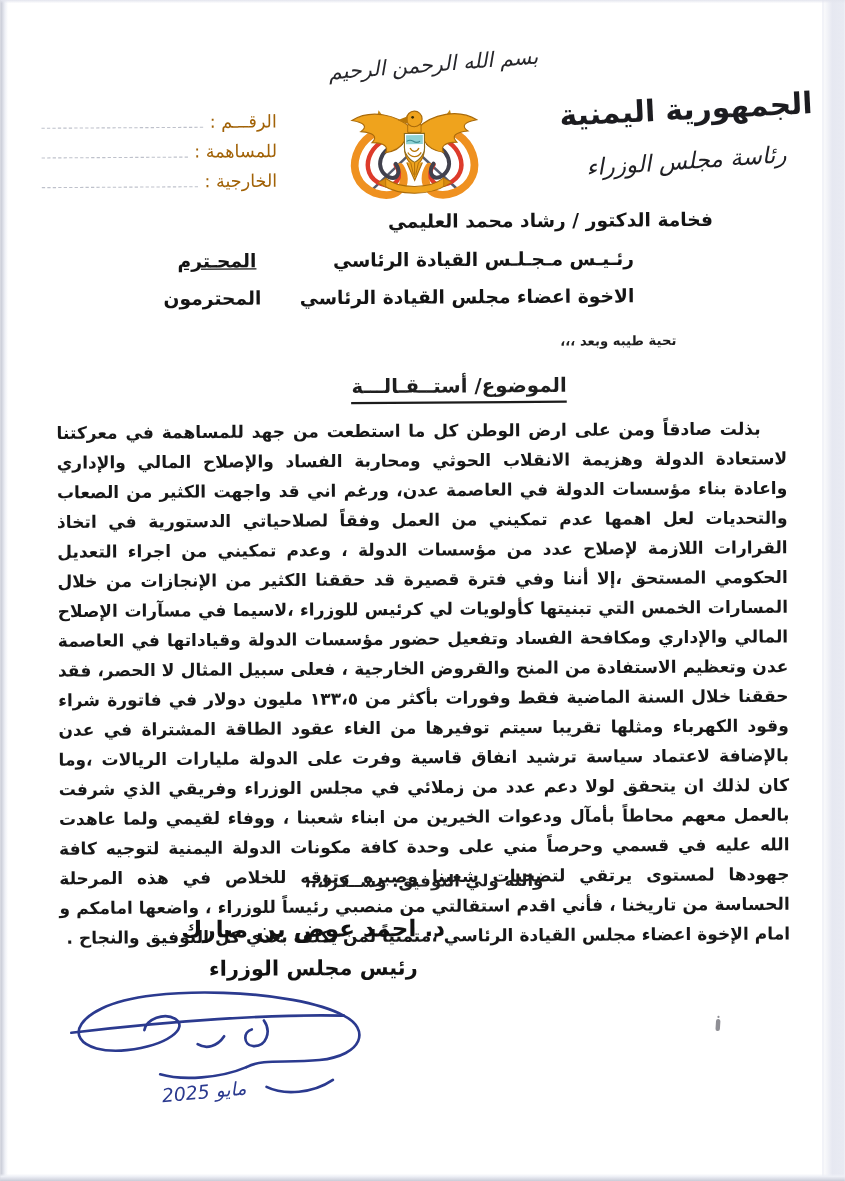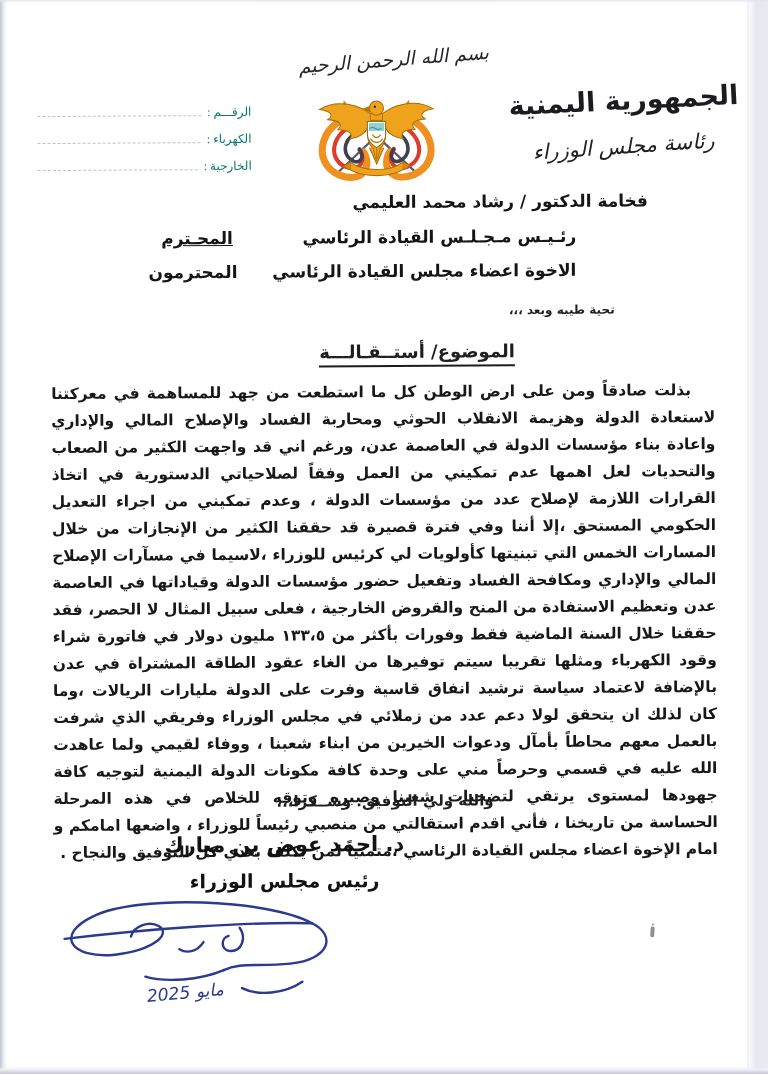--- a/index.html
+++ b/index.html
@@ -26,21 +26,21 @@
   .bismillah{position:absolute;top:48px;left:302px;width:190px;text-align:center;
     font-size:19px;font-style:italic;color:#26262a;transform:rotate(-4deg);white-space:nowrap;}
   .letterhead-country{position:absolute;top:86px;right:16px;width:252px;text-align:center;
     font-size:27px;font-weight:700;color:#1c1c20;transform:rotate(-2.5deg);white-space:nowrap;}
   .letterhead-office{position:absolute;top:136px;right:24px;width:236px;text-align:center;
     font-size:21px;font-style:italic;color:#202024;transform:rotate(-3.5deg);white-space:nowrap;}
   .emblem{position:absolute;top:80px;left:308px;width:142px;height:108px;}
 
   .ref-fields{position:absolute;top:92px;left:38px;width:216px;}
   .ref-row{display:flex;align-items:flex-end;height:27px;direction:rtl;}
-  .ref-label{font-size:12px;color:#0f766e;white-space:nowrap;font-family:Liberation Serif, serif;}
+  .ref-label{font-size:16px;color:#a16207;white-space:nowrap;}
   .ref-line{flex:1;border-bottom:1px dashed #a9adba;margin:0 6px 4px 2px;opacity:.75;}
 
   
   .addr{position:absolute;font-weight:700;font-size:17px;color:#151515;white-space:nowrap;}
   .addr-name{top:192px;right:118px;}
   .addr-title{top:227px;right:190px;}
   .addr-honorific-1{top:227px;left:163px;text-decoration:underline;}
   .addr-members{top:261px;right:190px;}
   .addr-honorific-2{top:261px;left:150px;}
 
@@ -110,21 +110,21 @@
     <path d="M44 80 C 56 90, 84 90, 96 80 L 99 86 C 84 96, 56 96, 41 86 Z" fill="#efa31d" stroke="#a96a0a"></path>
     <path d="M44 80 l-7 4 7 4 z M96 80 l7 4 -7 4 z" fill="#d88a10" stroke="#a96a0a" stroke-width="0.6"></path>
   </svg>
 
   <div class="ref-fields">
     <div class="ref-row">
       <span class="ref-label">الرقـــم :</span>
       <span class="ref-line"></span>
     </div>
     <div class="ref-row">
-      <span class="ref-label">الكهرباء :</span>
+      <span class="ref-label">للمساهمة :</span>
       <span class="ref-line"></span>
     </div>
     <div class="ref-row">
       <span class="ref-label">الخارجية :</span>
       <span class="ref-line"></span>
     </div>
   </div>
 
   <div class="addr addr-name">فخامة الدكتور / رشاد محمد العليمي</div>
   <div class="addr addr-title">رئـيـس مـجـلـس القيادة الرئاسي</div>

